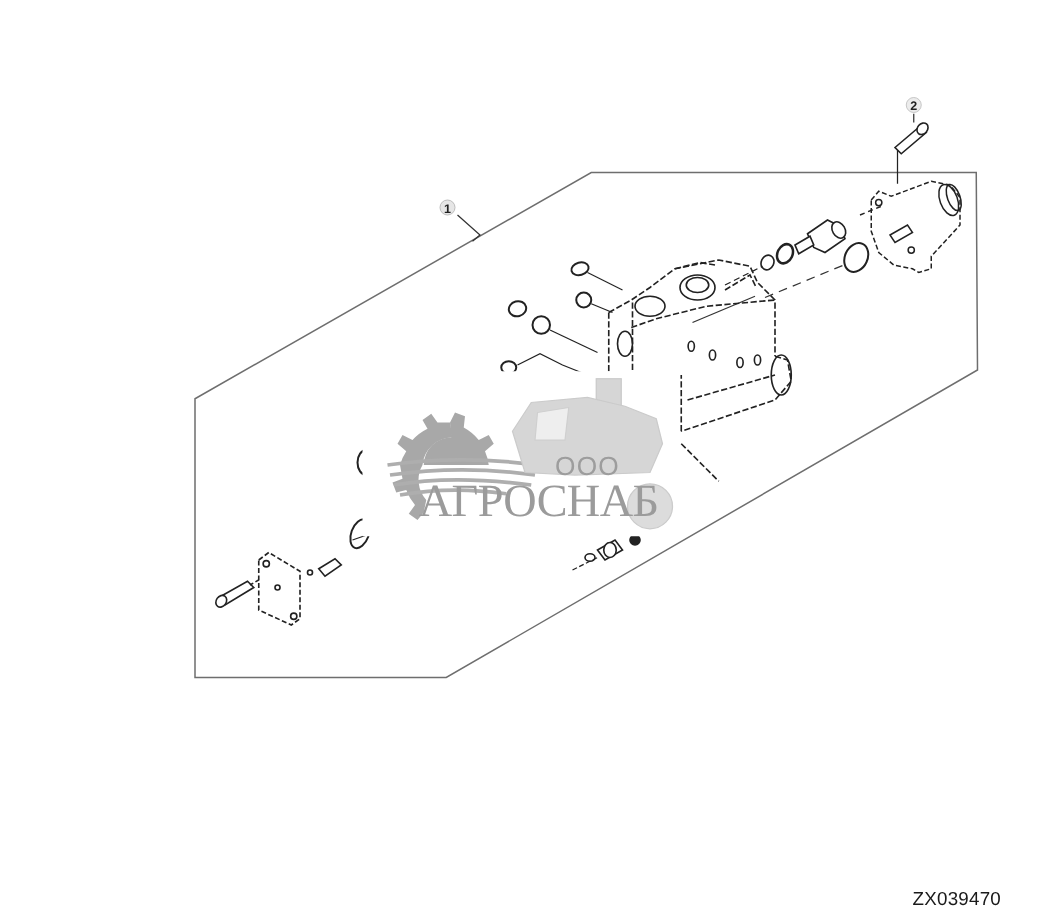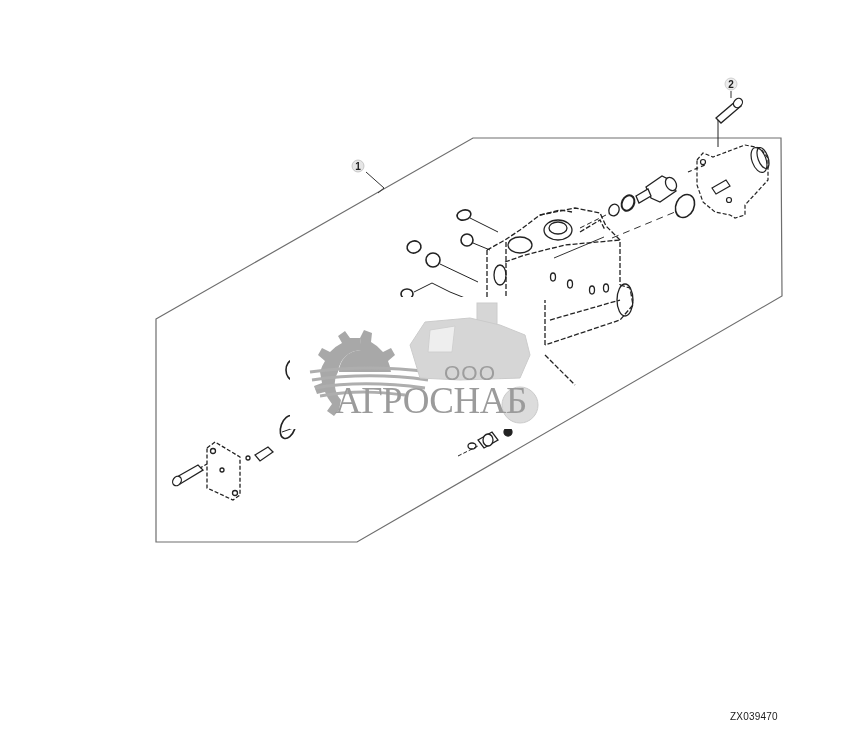--- a/index.html
+++ b/index.html
@@ -1,20 +1,20 @@
 <!DOCTYPE html>
 <html><head>
 <meta charset="utf-8">
 <style>
   html, body { margin:0; padding:0; background:#ffffff; }
   body { width:841px; height:731px; position:relative; overflow:hidden;
          font-family:"Liberation Sans", sans-serif; }
   #diagram { position:absolute; left:0; top:0; width:841px; height:731px; }
   .callout-text { font-family:"Liberation Sans", sans-serif; font-size:10px; font-weight:bold; fill:#222; }
-  .figure-id { position:absolute; left:730px; top:711px; font-size:10px; color:#1a1a1a;
+  .figure-id { position:absolute; left:730px; top:711px; font-size:15px; color:#1a1a1a;
                font-family:"Liberation Sans", sans-serif; letter-spacing:0.2px; }
   .wm-ooo { font-family:"Liberation Sans", sans-serif; font-size:21px; fill:#8c8c8c; letter-spacing:1px; }
   .wm-name { font-family:"Liberation Serif", serif; font-size:37px; fill:#8a8a8a; letter-spacing:-0.5px; }
 </style>
 </head>
 <body>
 
 <svg id="diagram" viewBox="0 0 841 731" xmlns="http://www.w3.org/2000/svg">
 
   <polygon points="156,319 473,138 781,138 782,296 357,542 156,542" fill="none" stroke="#6e6e6e" stroke-width="1.2"></polygon>

